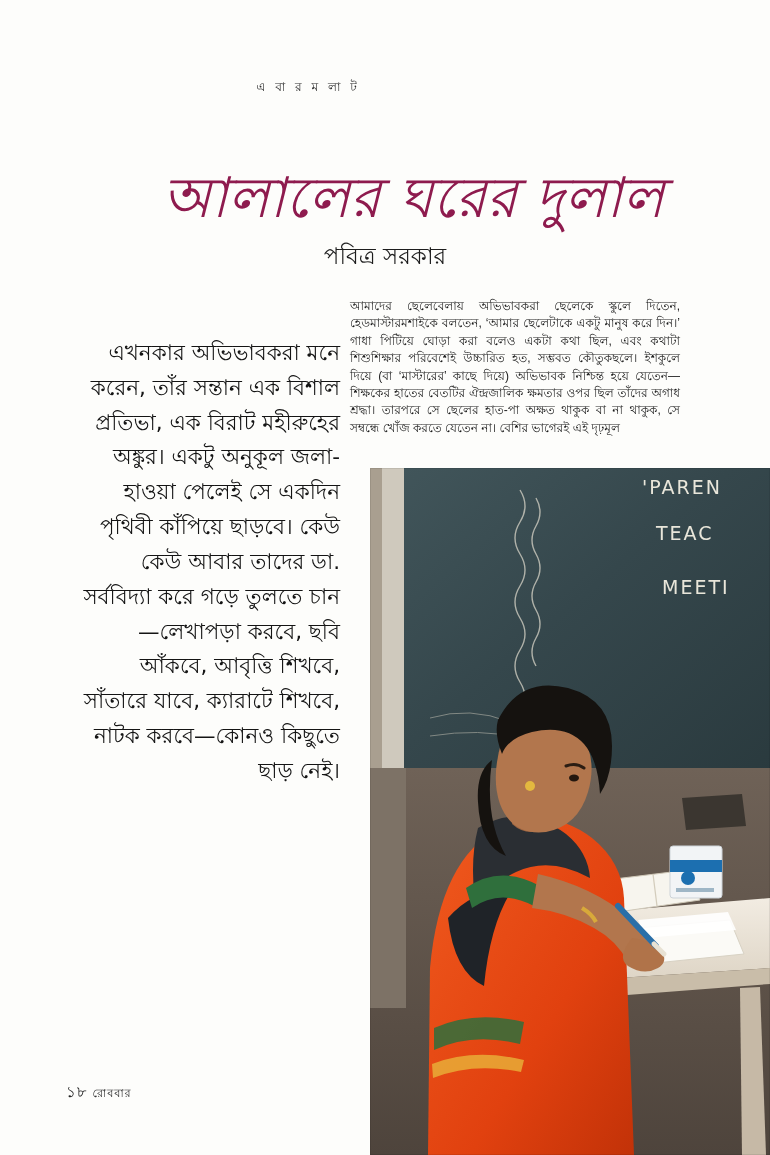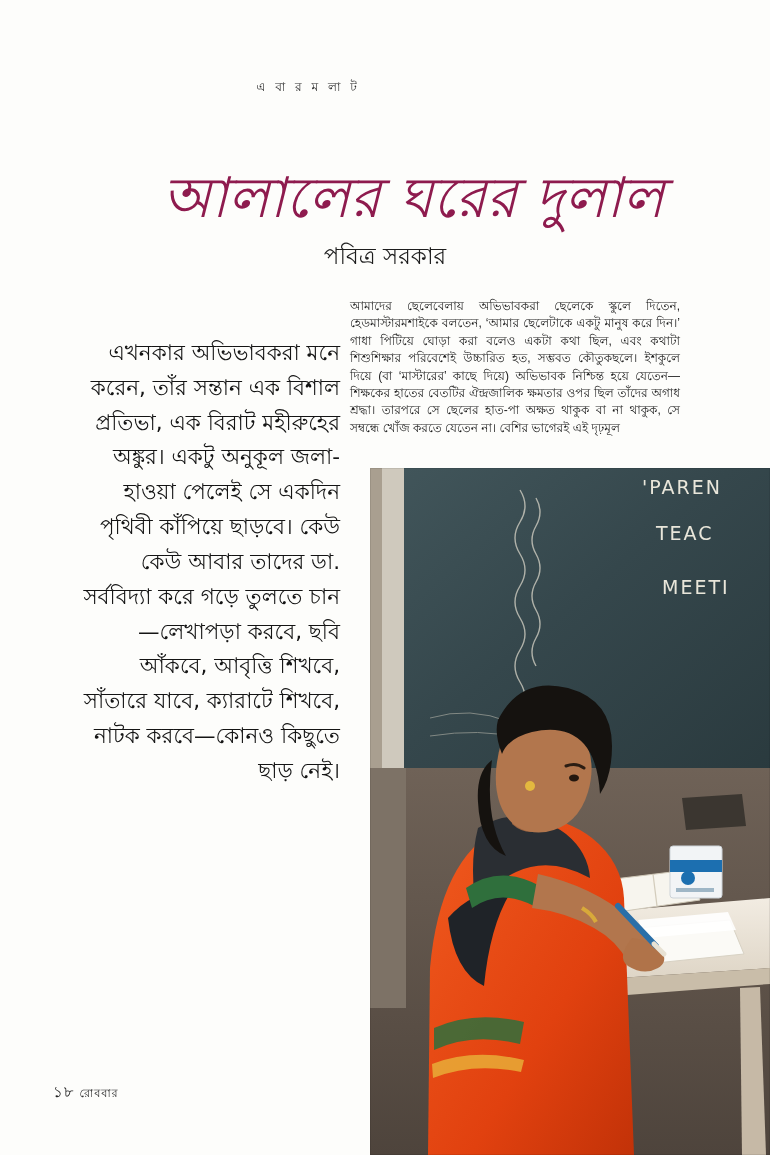--- a/index.html
+++ b/index.html
@@ -99,21 +99,21 @@
     width: 400px;
     height: 687px;
     overflow: hidden;
     background: #a3a3a3;
   }
   .photo svg { display: block; }
 
   
   .folio {
     position: absolute;
-    left: 53px;
+    left: 66px;
     top: 1080px;
     font-size: 13px;
     color: #222;
     font-family: "DejaVu Sans", sans-serif;
     letter-spacing: 1px;
   }
   .folio .num { font-size: 15px; }
   .folio .mag { font-size: 11px; margin-left: 5px; }
 </style>
 </head>

